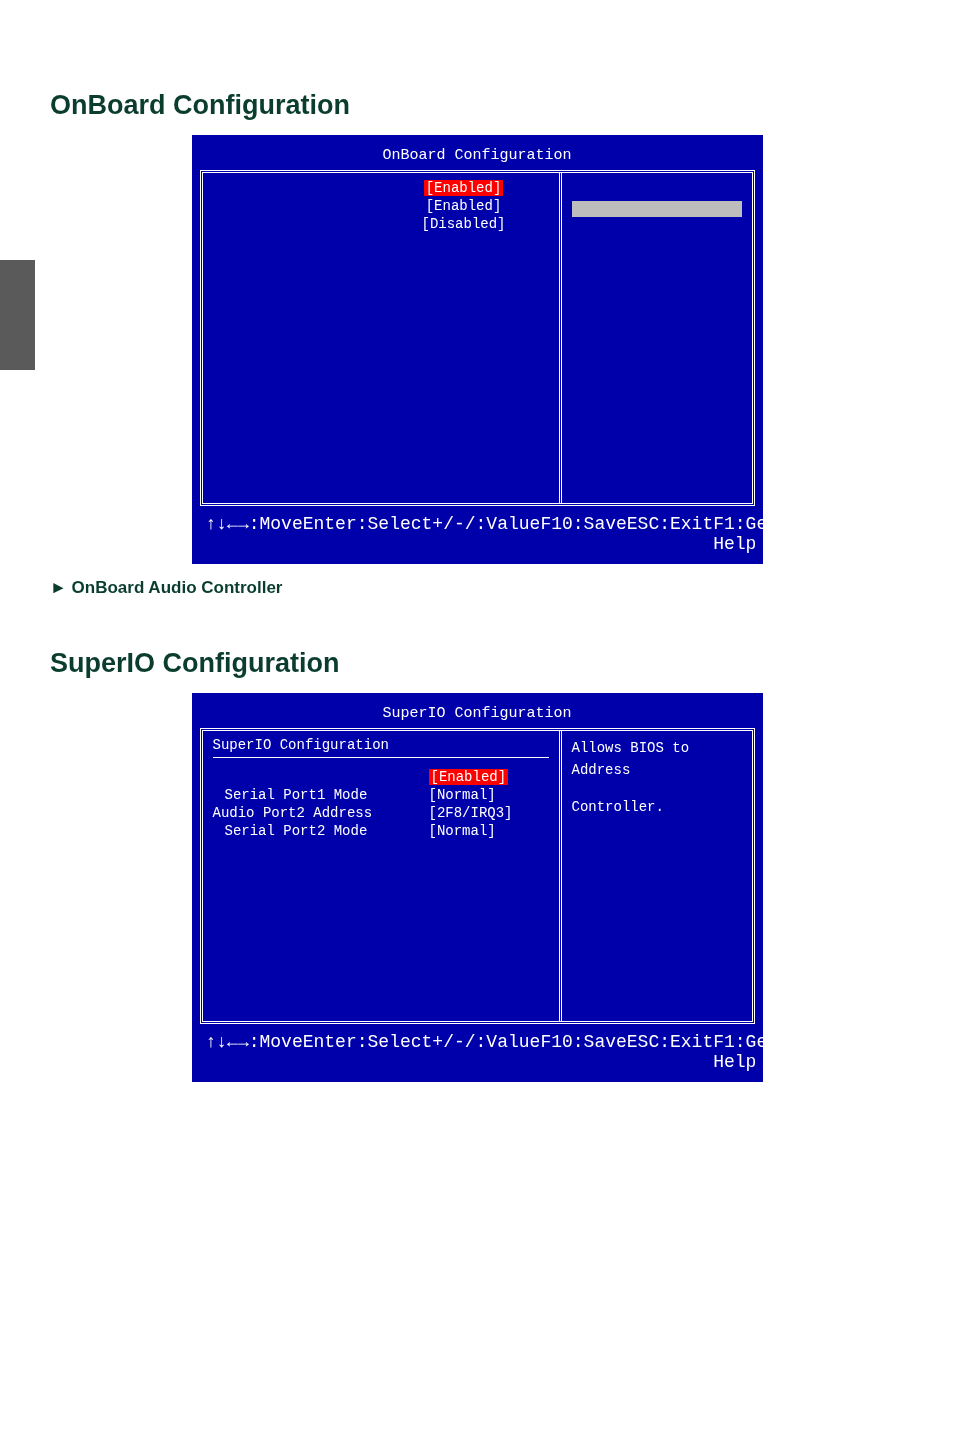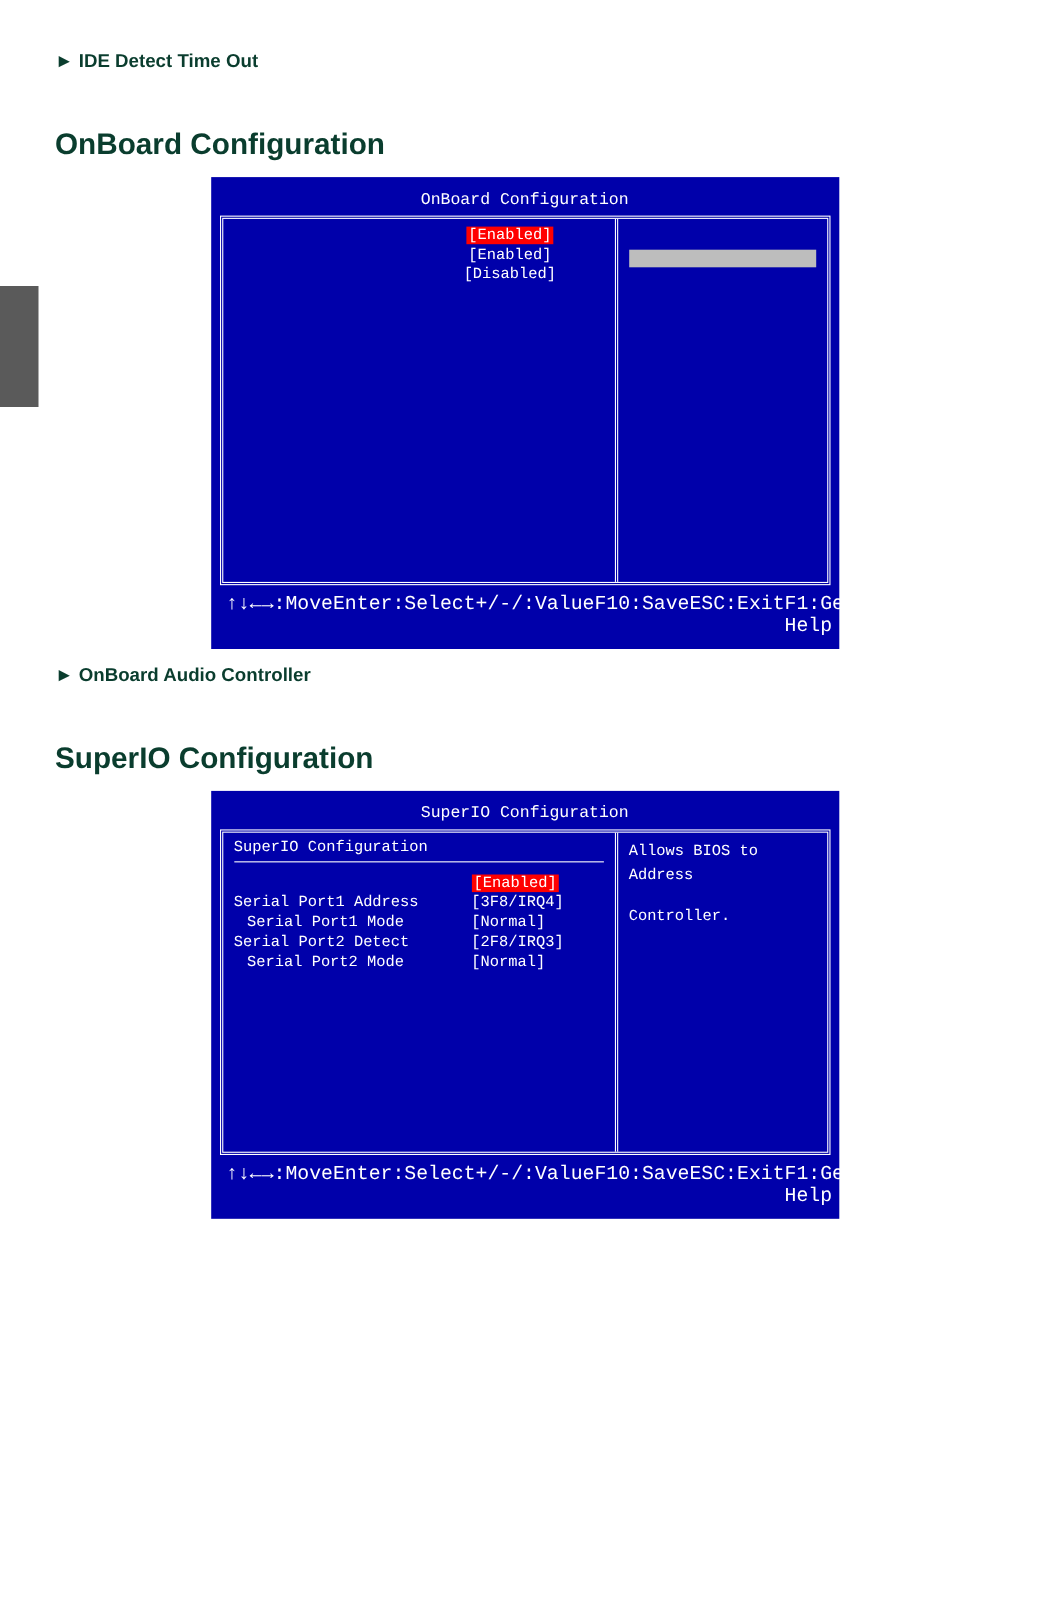--- a/index.html
+++ b/index.html
@@ -110,21 +110,20 @@
   }
   .indent1 { padding-left: 12px; }
   .help-text { line-height: 1.6; }
 </style>
 </head>
 <body>
 
 <div class="page">
   <div class="side-tab"></div>
 
-  <div class="item-heading">► IDE Detect Time Out</div>
   <p class="item-desc"></p>
 
   <div class="section-heading">OnBoard Configuration</div>
 
   <div class="bios-box">
     <div class="bios-title">OnBoard Configuration</div>
     <div class="bios-body tall">
       <div class="bios-left">
         <div class="bios-row">
           <span class="label"></span>
@@ -166,29 +165,25 @@
   <div class="bios-box">
     <div class="bios-title">SuperIO Configuration</div>
     <div class="bios-body">
       <div class="bios-left">
         <div class="bios-subhead">SuperIO Configuration</div>
         <div class="bios-row">
           <span class="label"></span>
           <span class="value"><span class="highlight">[Enabled]</span></span>
         </div>
         <div class="bios-row">
-          <span class="label">Serial Port1 Address</span>
-          <span class="value">[3F8/IRQ4]</span>
-        </div>
-        <div class="bios-row">
           <span class="label indent1">Serial Port1 Mode</span>
           <span class="value">[Normal]</span>
         </div>
         <div class="bios-row">
-          <span class="label">Serial Port2 Detect</span>
+          <span class="label">Audio Port2 Address</span>
           <span class="value">[2F8/IRQ3]</span>
         </div>
         <div class="bios-row">
           <span class="label indent1">Serial Port2 Mode</span>
           <span class="value">[Normal]</span>
         </div>
       </div>
       <div class="bios-right">
         <div class="help-text">Allows BIOS to Address</div>
         <div class="help-text" style="margin-top:14px">Controller.</div>

